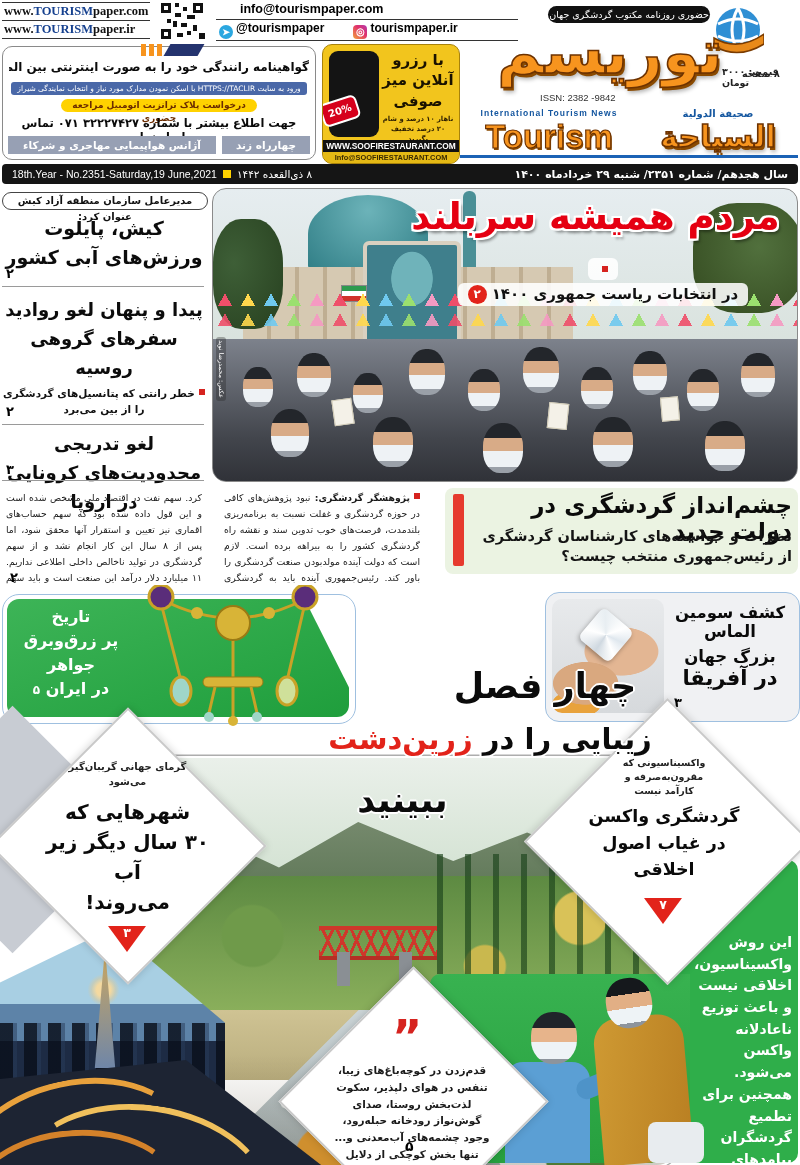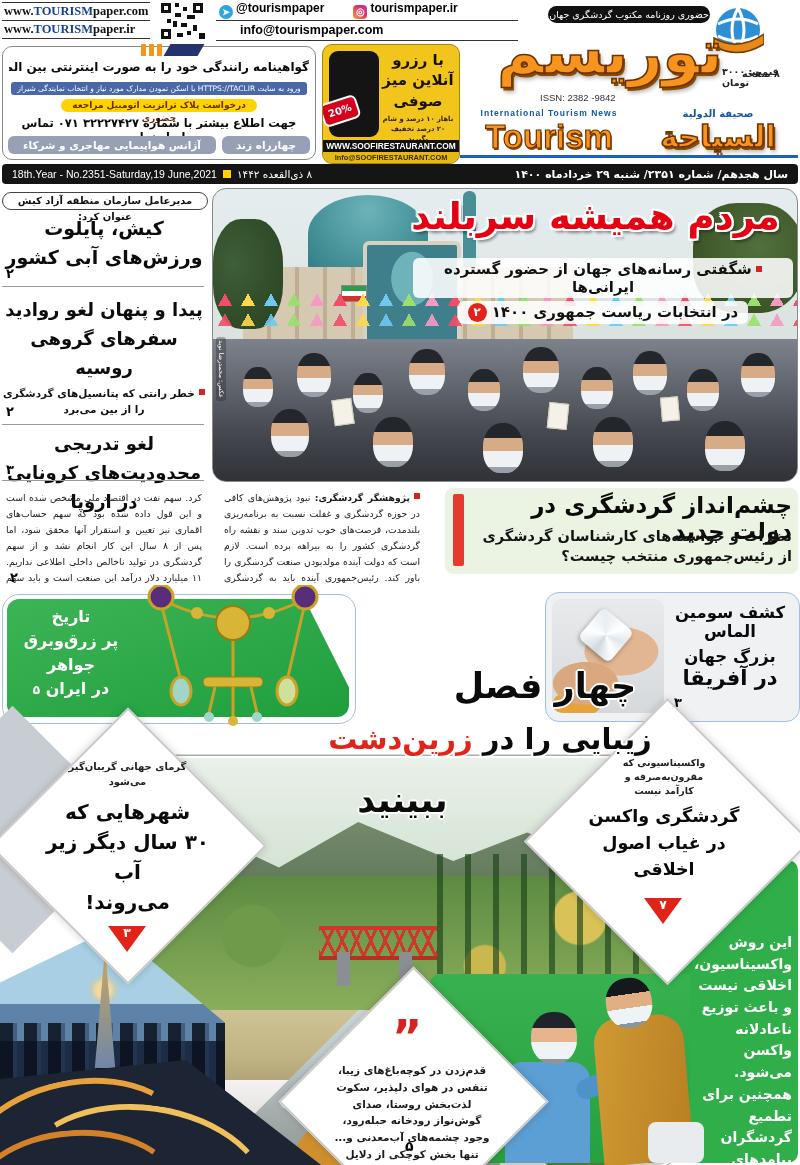--- a/index.html
+++ b/index.html
@@ -21,21 +21,21 @@
   .logoFa{font-weight:800;color:#f7941e;-webkit-text-stroke:1.6px #6d3200;
           text-shadow:2px 3px 0 #8a4a00,3px 5px 4px rgba(0,0,0,.3);}
   .logoEn{font-weight:800;color:#f7941e;-webkit-text-stroke:1.2px #6d3200;text-shadow:1px 2px 0 #8a4a00;}
   
   #dateline{background:#151515;border-radius:4px;color:#fff;display:flex;align-items:center;justify-content:space-between;padding:0 10px;}
   .ysq{display:inline-block;width:8px;height:8px;background:#ffd200;margin:0 6px;}
   
   #licensead{border:1.5px solid #8a8a8a;border-radius:10px;background:#fff;}
   .bluestrip{background:#4a68a8;border-radius:3px;color:#fff;}
   .yoval{background:#ffd200;border-radius:9px;color:#6b2c00;}
-  .gbox{background:#97a0b4;border-radius:6px;color:#fff;text-align:center;font-weight:700;font-size:10.5px;line-height:18px;}
+  .gbox{background:#97a0b4;border-radius:0;color:#fff;text-align:center;font-weight:700;font-size:10.5px;line-height:18px;}
   #soofi{background:#f2c51d;border:1px solid #a8820a;border-radius:10px;overflow:hidden;}
   .phoneimg{background:#141414;border-radius:9px;
     background-image:radial-gradient(circle at 12px 14px,#4f9c3a 0 6px,transparent 7px),
       radial-gradient(circle at 34px 10px,#c43a2a 0 5px,transparent 6px),
       radial-gradient(circle at 20px 44px,#d98a2b 0 7px,transparent 8px),
       radial-gradient(circle at 15px 68px,#e0c23a 0 5px,transparent 6px),
       radial-gradient(circle at 36px 60px,#3f7d33 0 5px,transparent 6px),#141414;}
   .badge20{background:#d6001c;color:#fff;font-weight:800;font-size:10px;text-align:center;line-height:20px;
            border-radius:4px;transform:rotate(-18deg);box-shadow:0 0 0 2px #fff;}
   
@@ -173,26 +173,26 @@
         <rect x="40" y="24" width="4" height="6"></rect>
           <rect x="24" y="32" width="6" height="4"></rect>
           <rect x="34" y="30" width="4" height="4"></rect>
         <rect x="46" y="32" width="6" height="6"></rect>
           <rect x="14" y="18" width="4" height="4"></rect>
       </g>
     </svg>
   </div>
 
   <div class="abs" style="left:216px;top:0;width:302px;height:41px;">
+    <div style="height:19px;line-height:19px;font-weight:bold;font-size:12.5px;font-family:'Liberation Sans',sans-serif;border-bottom:1.5px solid #333;padding-left:24px;">info@tourismpaper.com</div>
     <div style="display:flex;align-items:center;height:20px;border-bottom:1.5px solid #333;font-weight:bold;font-size:12px;font-family:'Liberation Sans',sans-serif;">
       <span><span class="sicon tg">➤</span><span>@tourismpaper</span></span>
       <span style="width:26px;"></span>
       <span><span class="sicon ig">◎</span><span>tourismpaper.ir</span></span>
     </div>
-    <div style="height:19px;line-height:19px;font-weight:bold;font-size:12.5px;font-family:'Liberation Sans',sans-serif;border-bottom:1.5px solid #333;padding-left:24px;">info@tourismpaper.com</div>
   </div>
 
   <div class="abs" style="left:460px;top:0;width:338px;height:160px;">
     <div class="abs rtl" style="left:88px;top:6px;width:162px;height:17px;background:#111;border-radius:9px;color:#fff;font-size:9.5px;line-height:17px;text-align:center;">حضوری روزنامه مکتوب گردشگری جهان</div>
     <div class="abs" style="left:252px;top:4px;width:52px;height:52px;">
       <svg width="52" height="52" viewBox="0 0 52 52">
         <circle cx="26" cy="26" r="22" fill="#2f8fd4"></circle>
         <path d="M6 20 Q26 10 46 20 M6 32 Q26 42 46 32 M26 4 Q14 26 26 48 M26 4 Q38 26 26 48" stroke="#fff" stroke-width="3" fill="none"></path>
         <path d="M2 34 Q26 48 52 30 L52 40 Q26 56 2 42 Z" fill="#e88a1a" stroke="#7a3b00" stroke-width="1.5"></path>
       </svg>
@@ -293,21 +293,21 @@
       <span class="head" style="left:160px;top:78px;width:40px;height:50px;"></span>
       <span class="head" style="left:270px;top:84px;width:40px;height:50px;"></span>
       <span class="head" style="left:380px;top:78px;width:40px;height:50px;"></span>
       <span class="head" style="left:492px;top:82px;width:40px;height:50px;"></span>
       <span class="paper" style="left:120px;top:60px;width:18px;height:24px;transform:rotate(-8deg);"></span>
       <span class="paper" style="left:335px;top:64px;width:18px;height:24px;transform:rotate(6deg);"></span>
       <span class="paper" style="left:448px;top:58px;width:16px;height:22px;transform:rotate(-5deg);"></span>
     </div>
     <div id="leadhl" class="abs ctr rtl" style="left:185px;top:6px;width:395px;">مردم همیشه سربلند</div>
     <div class="abs rtl" style="left:200px;top:66px;width:380px;text-align:center;">
-      <span class="pill"><span class="redsq"></span><span>شگفتی رسانه‌های جهان از حضور گسترده ایرانی‌ها</span></span><br>
+      <span class="pill"><span class="redsq"></span></span><br>
       <span class="pill"><span>در انتخابات ریاست جمهوری ۱۴۰۰</span><span class="redcirc">۲</span></span>
     </div>
     <div class="credit abs rtl" style="left:3px;top:148px;">عکس: محمدرضا نوید</div>
   </div>
 
   <div class="abs" style="left:0;top:486px;width:800px;height:106px;">
     <div id="outbox" class="abs" style="left:445px;top:2px;width:353px;height:86px;"></div>
     <div id="outbar" class="abs" style="left:453px;top:8px;width:11px;height:72px;"></div>
     <div class="outh abs rtl" style="left:470px;top:6px;width:322px;">چشم‌انداز گردشگری در دولت جدید</div>
     <div class="outs abs rtl" style="left:470px;top:42px;width:322px;">نظرات و خواسته‌های کارشناسان گردشگری</div>

